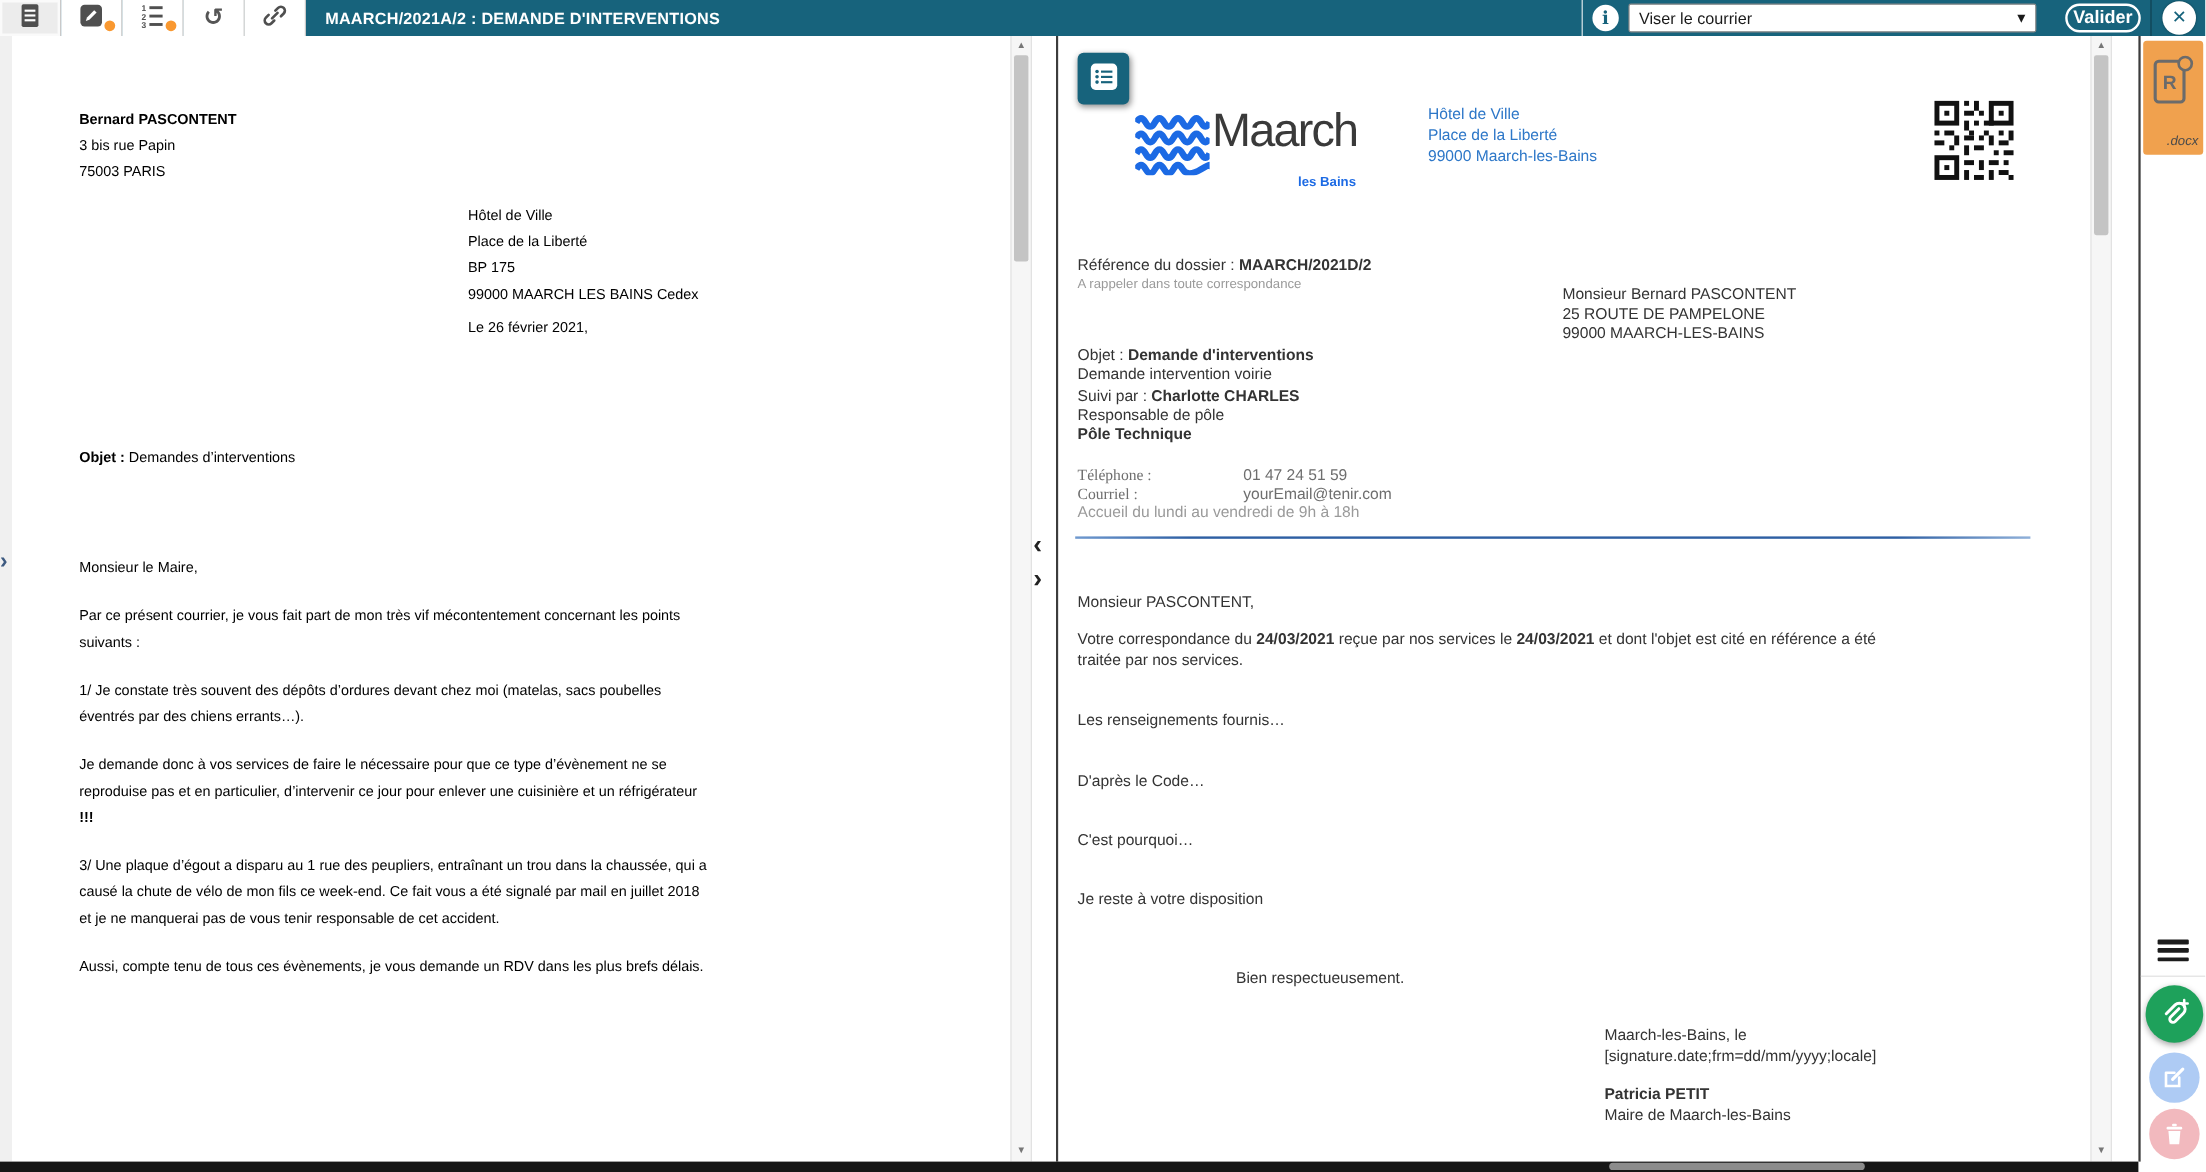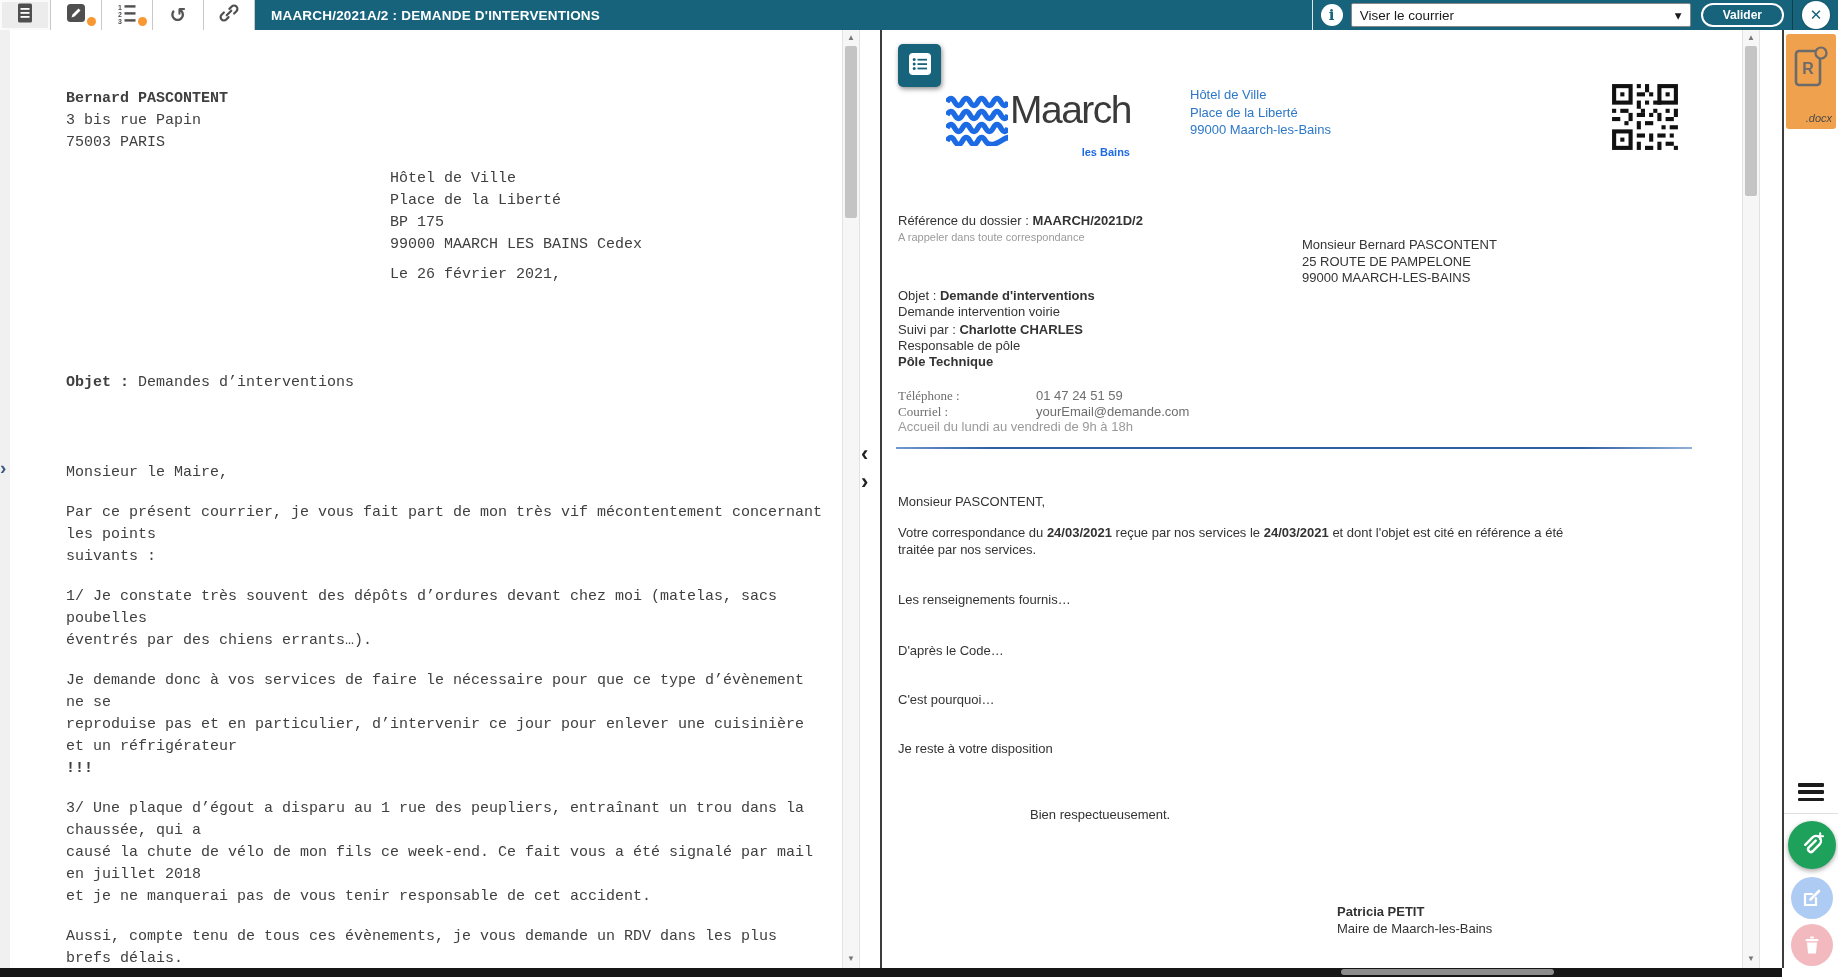--- a/index.html
+++ b/index.html
@@ -17,22 +17,22 @@
   .tb-title{color:#fff;font-weight:bold;font-size:13.5px;margin-left:16px;letter-spacing:.2px;white-space:nowrap;}
   .tb-right{margin-left:auto;display:flex;align-items:center;height:30px;}
   .tb-vsep{width:1px;height:30px;background:rgba(255,255,255,.85);}
   .tb-vsep-dark{width:1px;height:30px;background:rgba(0,0,0,.35);margin-left:8px;}
   .info-circle{width:22px;height:22px;border-radius:50%;background:#fff;color:#17637C;
                font-family:"DejaVu Serif",serif;font-weight:bold;font-size:15px;line-height:22px;
                text-align:center;margin:0 8px;cursor:pointer;}
   .visa-select{width:340px;height:24px;background:#fff;border:1px solid #888;border-radius:2px;
                font-size:13.5px;color:#1a1a1a;display:flex;align-items:center;padding:0 8px;
                justify-content:space-between;cursor:pointer;box-sizing:border-box;}
-  .valider-btn{margin-left:10px;border:2px solid #fff;border-radius:13px;color:#fff;background:transparent;
-               font-weight:bold;font-size:12px;padding:2px 20px;line-height:16px;cursor:pointer;
+  .valider-btn{margin-left:24px;border:2px solid #fff;border-radius:13px;color:#fff;background:transparent;
+               font-weight:bold;font-size:15px;padding:2px 5px;line-height:16px;cursor:pointer;
                font-family:inherit;}
   .close-btn{width:28px;height:28px;border-radius:50%;background:#fff;color:#17637C;font-weight:bold;
              font-size:15px;line-height:28px;text-align:center;margin:0 8px 0 9px;cursor:pointer;
              box-shadow:0 0 2px rgba(0,0,0,.4);}
   
   .main{position:absolute;left:0;top:30px;width:1838px;height:947px;background:#fff;}
   .pane{position:absolute;top:0;height:938px;background:#fff;overflow:hidden;}
   .pane-left{left:0;width:880px;}
   .pane-right{left:882px;width:900px;}
   .divider{position:absolute;top:0;height:938px;width:2px;background:#3c3c3c;}
@@ -43,21 +43,21 @@
   .pane-chevrons span{font-size:22px;line-height:20px;font-weight:bold;color:#222;}
   
   .vscroll{position:absolute;top:0;width:18px;height:938px;background:#f6f6f6;
            border-left:1px solid #e2e2e2;border-right:1px solid #e2e2e2;box-sizing:border-box;}
   .vs-left{left:842px;} .vs-right{left:860px;}
   .vs-thumb{position:absolute;left:2px;width:12px;background:#c4c4c4;border-radius:2px;}
   .vs-arrow{position:absolute;left:0;width:16px;text-align:center;font-size:8px;color:#777;cursor:pointer;}
   .hscroll{position:absolute;left:0;top:938px;width:1782px;height:9px;background:#161616;}
   .hs-thumb{position:absolute;left:1341px;top:1px;width:213px;height:6px;border-radius:3px;background:#8c8c8c;cursor:pointer;}
   
-  .doc-left{position:absolute;left:0;top:0;width:840px;height:938px;color:#404040;font-size:15px;font-family:Liberation Mono, monospace;}
+  .doc-left{position:absolute;left:0;top:0;width:840px;height:938px;color:#000000;font-size:12px;}
   .dl-sender{position:absolute;left:66px;top:58px;line-height:22px;}
   .dl-sender .nm{font-weight:bold;}
   .dl-recipient{position:absolute;left:390px;top:138px;line-height:22px;}
   .dl-date{position:absolute;left:390px;top:236px;}
   .dl-objet{position:absolute;left:66px;top:344px;}
   .dl-body{position:absolute;left:66px;top:432px;width:760px;line-height:22px;}
   .dl-body p{margin:0 0 18px 0;white-space:pre-line;}
   .b{font-weight:bold;}
   
   .doc-right{position:absolute;left:0;top:0;width:860px;height:812px;color:#333;font-size:13px;}
@@ -322,35 +322,39 @@
         </div>
 
         <div class="dr-suivi">
           <div><span>Suivi par : </span><span class="b">Charlotte CHARLES</span></div>
           <div>Responsable de pôle</div>
           <div class="b">Pôle Technique</div>
         </div>
 
         <div class="dr-contact">
           <div><span class="lab">Téléphone :</span><span>01 47 24 51 59</span></div>
-          <div><span class="lab">Courriel :</span><span>yourEmail@demande.com</span></div>
+          <div><span class="lab">Courriel :</span><span>yourEmail@tenir.com</span></div>
           <div class="dr-hours">Accueil du lundi au vendredi de 9h à 18h</div>
         </div>
 
         <div class="blue-rule"></div>
 
         <div class="dr-sal">Monsieur PASCONTENT,</div>
         <div class="dr-corr"><span>Votre correspondance du </span><span class="b">24/03/2021</span><span> reçue par nos services le </span><span class="b">24/03/2021</span><span> et dont l'objet est cité en référence a été
 traitée par nos services.</span></div>
         <div class="dr-l1">Les renseignements fournis…</div>
         <div class="dr-l2">D'après le Code…</div>
         <div class="dr-l3">C'est pourquoi…</div>
         <div class="dr-l4">Je reste à votre disposition</div>
         <div class="dr-closing">Bien respectueusement.</div>
 
+        <div class="dr-sig">
+          <div>Maarch-les-Bains, le</div>
+          <div>[signature.date;frm=dd/mm/yyyy;locale]</div>
+        </div>
         <div class="dr-sig-name">Patricia PETIT</div>
         <div class="dr-sig-role">Maire de Maarch-les-Bains</div>
       </div>
 
       <div class="vscroll vs-right">
         <div class="vs-arrow" style="top:3px;">▲</div>
         <div class="vs-thumb" style="top:16px;height:150px;"></div>
         <div class="vs-arrow" style="bottom:5px;">▼</div>
       </div>
     </section>

